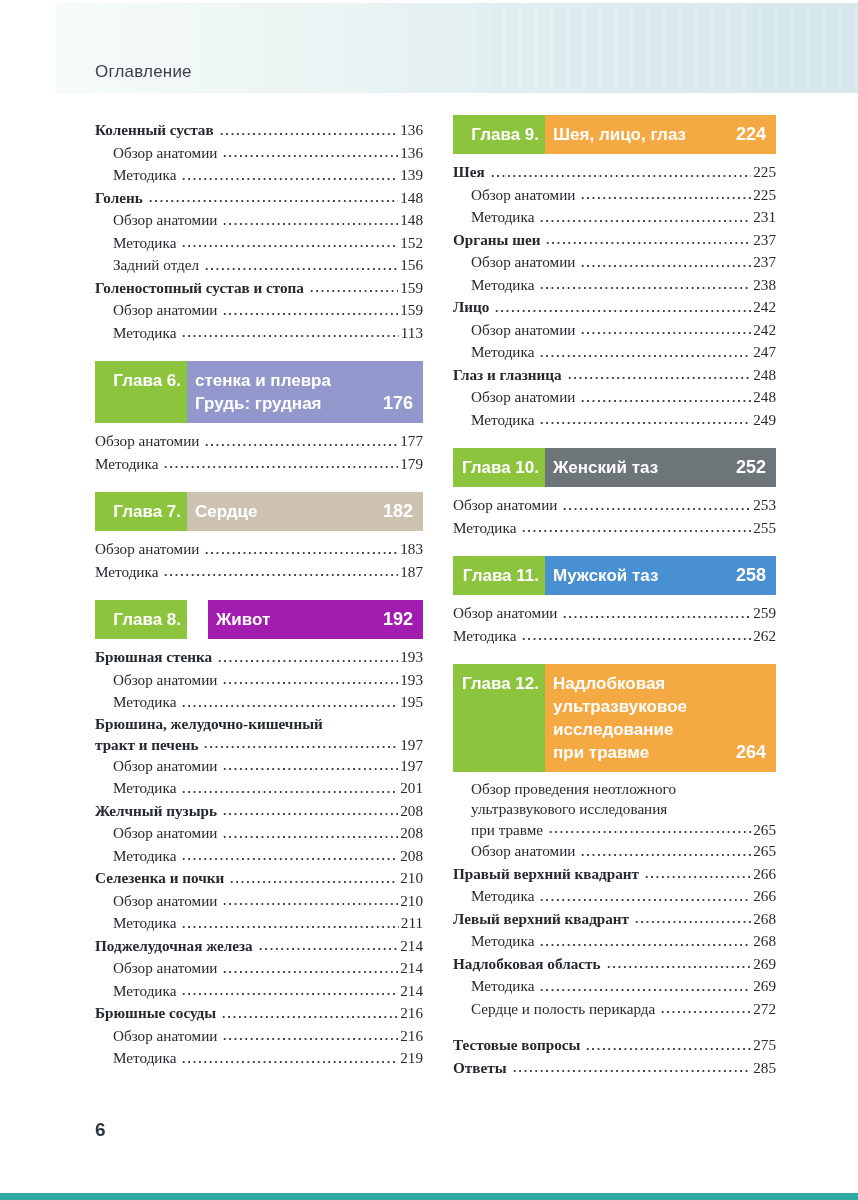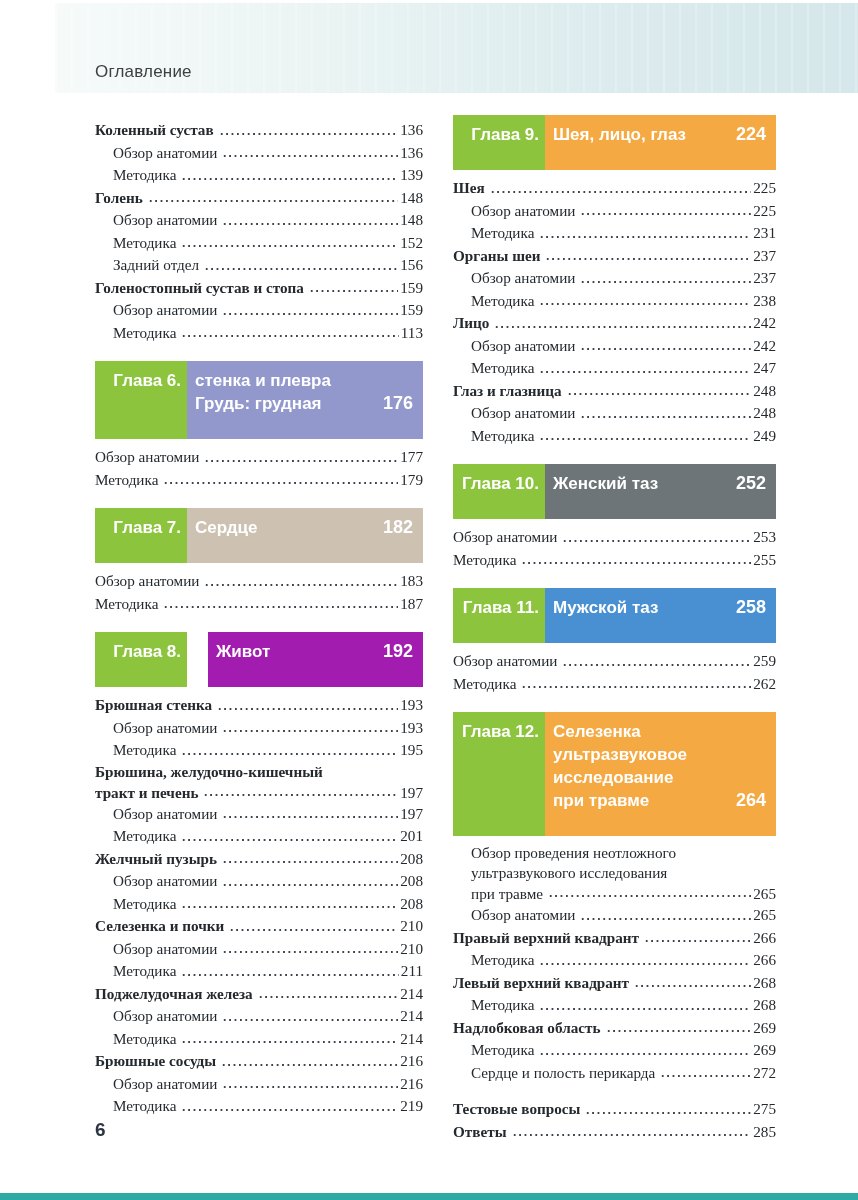--- a/index.html
+++ b/index.html
@@ -37,21 +37,21 @@
     background-size:5.4px 10px;background-repeat:repeat-x;background-position:left center;
   }
   .entry-page{white-space:nowrap;}
   
   .chapter{
     display:flex;margin:17px 0 7px;color:#ffffff;font-weight:bold;
     font-family:"Liberation Sans",sans-serif;
   }
   .col-right .chapter:first-child{margin-top:0;}
   .ch-num{width:86px;text-align:right;padding:8px 6px 8px 0;font-size:17px;line-height:23px;}
-  .ch-body{flex:1;display:flex;padding:8px 10px 24px 8px;font-size:17px;line-height:23px;}
+  .ch-body{flex:1;display:flex;padding:8px 10px 8px 8px;font-size:17px;line-height:23px;}
   .ch-title{flex:1;}
   .ch-page{align-self:flex-end;font-size:18px;margin-left:6px;}
   .toc-gap{height:14px;}
   
   .footer-num{
     position:absolute;left:95px;top:1119px;
     font-family:"Liberation Sans",sans-serif;font-weight:bold;font-size:19px;color:#2c3540;
   }
   .bottom-bar{position:absolute;left:0;right:0;bottom:0;height:7px;}
 </style>
@@ -454,21 +454,21 @@
       <div class="entry-line">
         <span class="entry-label">Методика</span>
         <span class="dots"></span>
         <span class="entry-page">262</span>
       </div>
     </div>
     <div class="chapter">
       <div class="ch-num" style="background: rgb(140, 196, 62);">Глава 12.</div>
       <div class="ch-body" style="background: rgb(245, 169, 67);">
         <div class="ch-title">
-          <div>Селезенка</div>
+          <div>Надлобковая</div>
           <div>ультразвуковое</div>
           <div>исследование</div>
           <div>при травме</div>
         </div>
         <span class="ch-page">264</span>
       </div>
     </div>
     <div class="entry">
       <div class="entry-pre indent">Обзор проведения неотложного</div>
       <div class="entry-pre indent">ультразвукового исследования</div>

